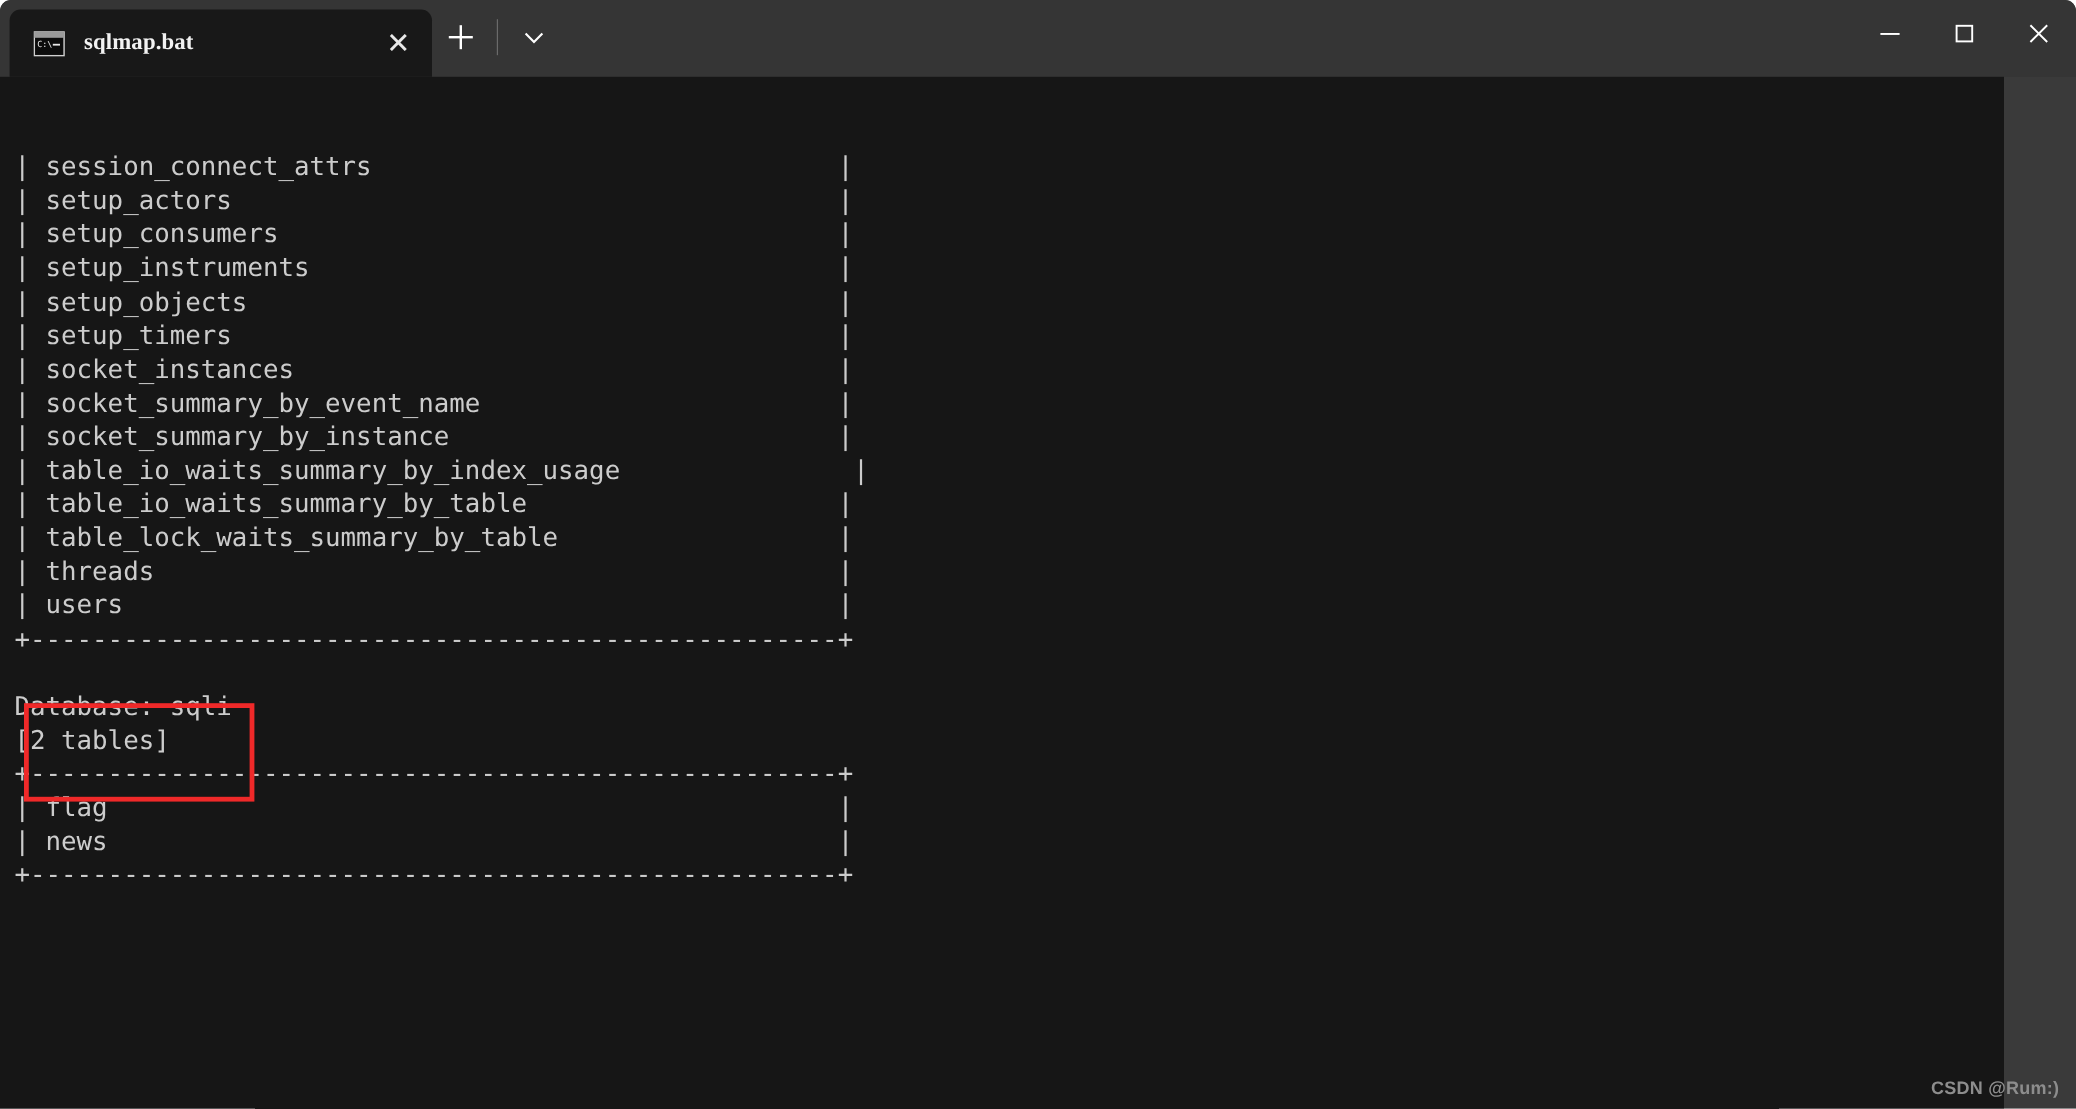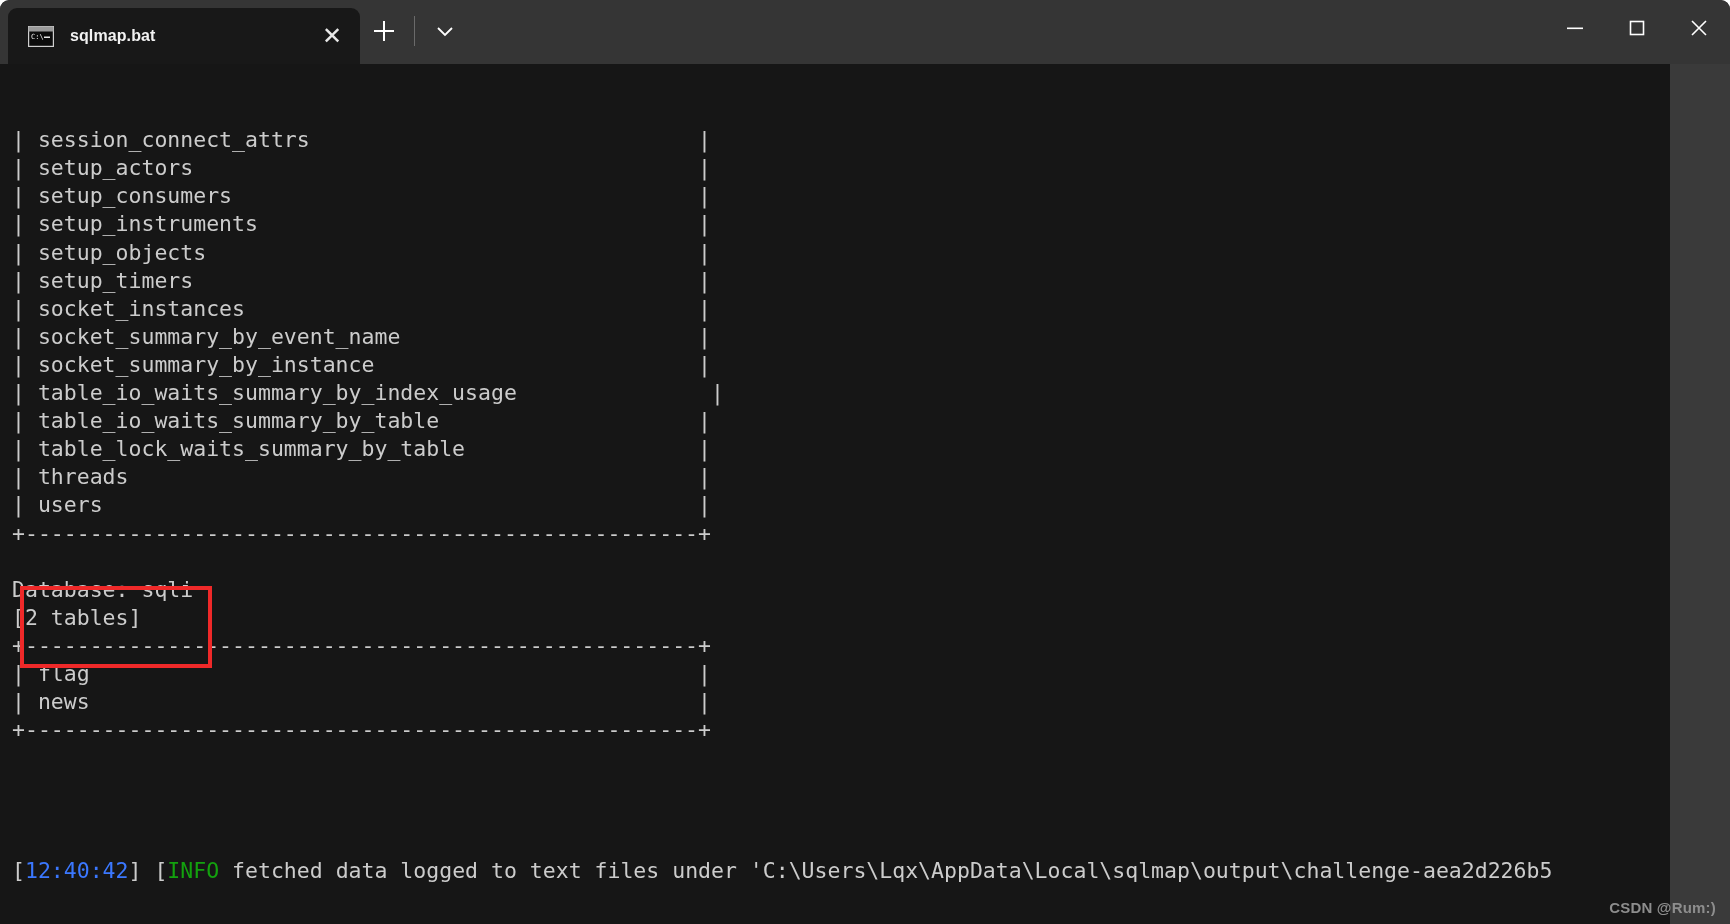--- a/index.html
+++ b/index.html
@@ -54,22 +54,22 @@
   .tab-icon {
     width: 26px; height: 21px;
     flex: none;
     margin-right: 16px;
     display: block;
   }
 
   .tab-title {
     flex: 1;
     color: #f2f2f2;
-    font-family: Liberation Sans, sans-serif;
-    font-size: 16px;
+    font-family: Liberation Serif, serif;
+    font-size: 19px;
     font-weight: bold;
     letter-spacing: 0.1px;
     white-space: nowrap;
     overflow: hidden;
   }
 
   .tab-close {
     width: 40px; height: 40px;
     display: flex; align-items: center; justify-content: center;
     color: #e8e8e8;
@@ -206,21 +206,20 @@
         <svg width="22" height="22" viewBox="0 0 22 22">
           <path d="M4 4 L18 18 M18 4 L4 18" stroke="#ffffff" stroke-width="1.6" fill="none"></path>
         </svg>
       </span>
     </div>
   </div>
 
   <div id="terminal">
     <div id="table-lines"><div class="ln">| session_connect_attrs                              |</div><div class="ln">| setup_actors                                       |</div><div class="ln">| setup_consumers                                    |</div><div class="ln">| setup_instruments                                  |</div><div class="ln">| setup_objects                                      |</div><div class="ln">| setup_timers                                       |</div><div class="ln">| socket_instances                                   |</div><div class="ln">| socket_summary_by_event_name                       |</div><div class="ln">| socket_summary_by_instance                         |</div><div class="ln">| table_io_waits_summary_by_index_usage               |</div><div class="ln">| table_io_waits_summary_by_table                    |</div><div class="ln">| table_lock_waits_summary_by_table                  |</div><div class="ln">| threads                                            |</div><div class="ln">| users                                              |</div><div class="ln">+----------------------------------------------------+</div><div class="ln"> </div><div class="ln">Database: sqli</div><div class="ln">[2 tables]</div><div class="ln">+----------------------------------------------------+</div><div class="ln">| flag                                               |</div><div class="ln">| news                                               |</div><div class="ln">+----------------------------------------------------+</div><div class="ln"> </div></div>
 
-    <div class="ln"><span>[</span><span class="blue">12:40:42</span><span>] [</span><span class="green">INFO</span><span> fetched data logged to text files under 'C:\Users\Lqx\AppData\Local\sqlmap\output\challenge-aea2d226b5</span></div>
     
     
     
     
     
     
   </div>
 
   <div id="red-box"></div>
 

